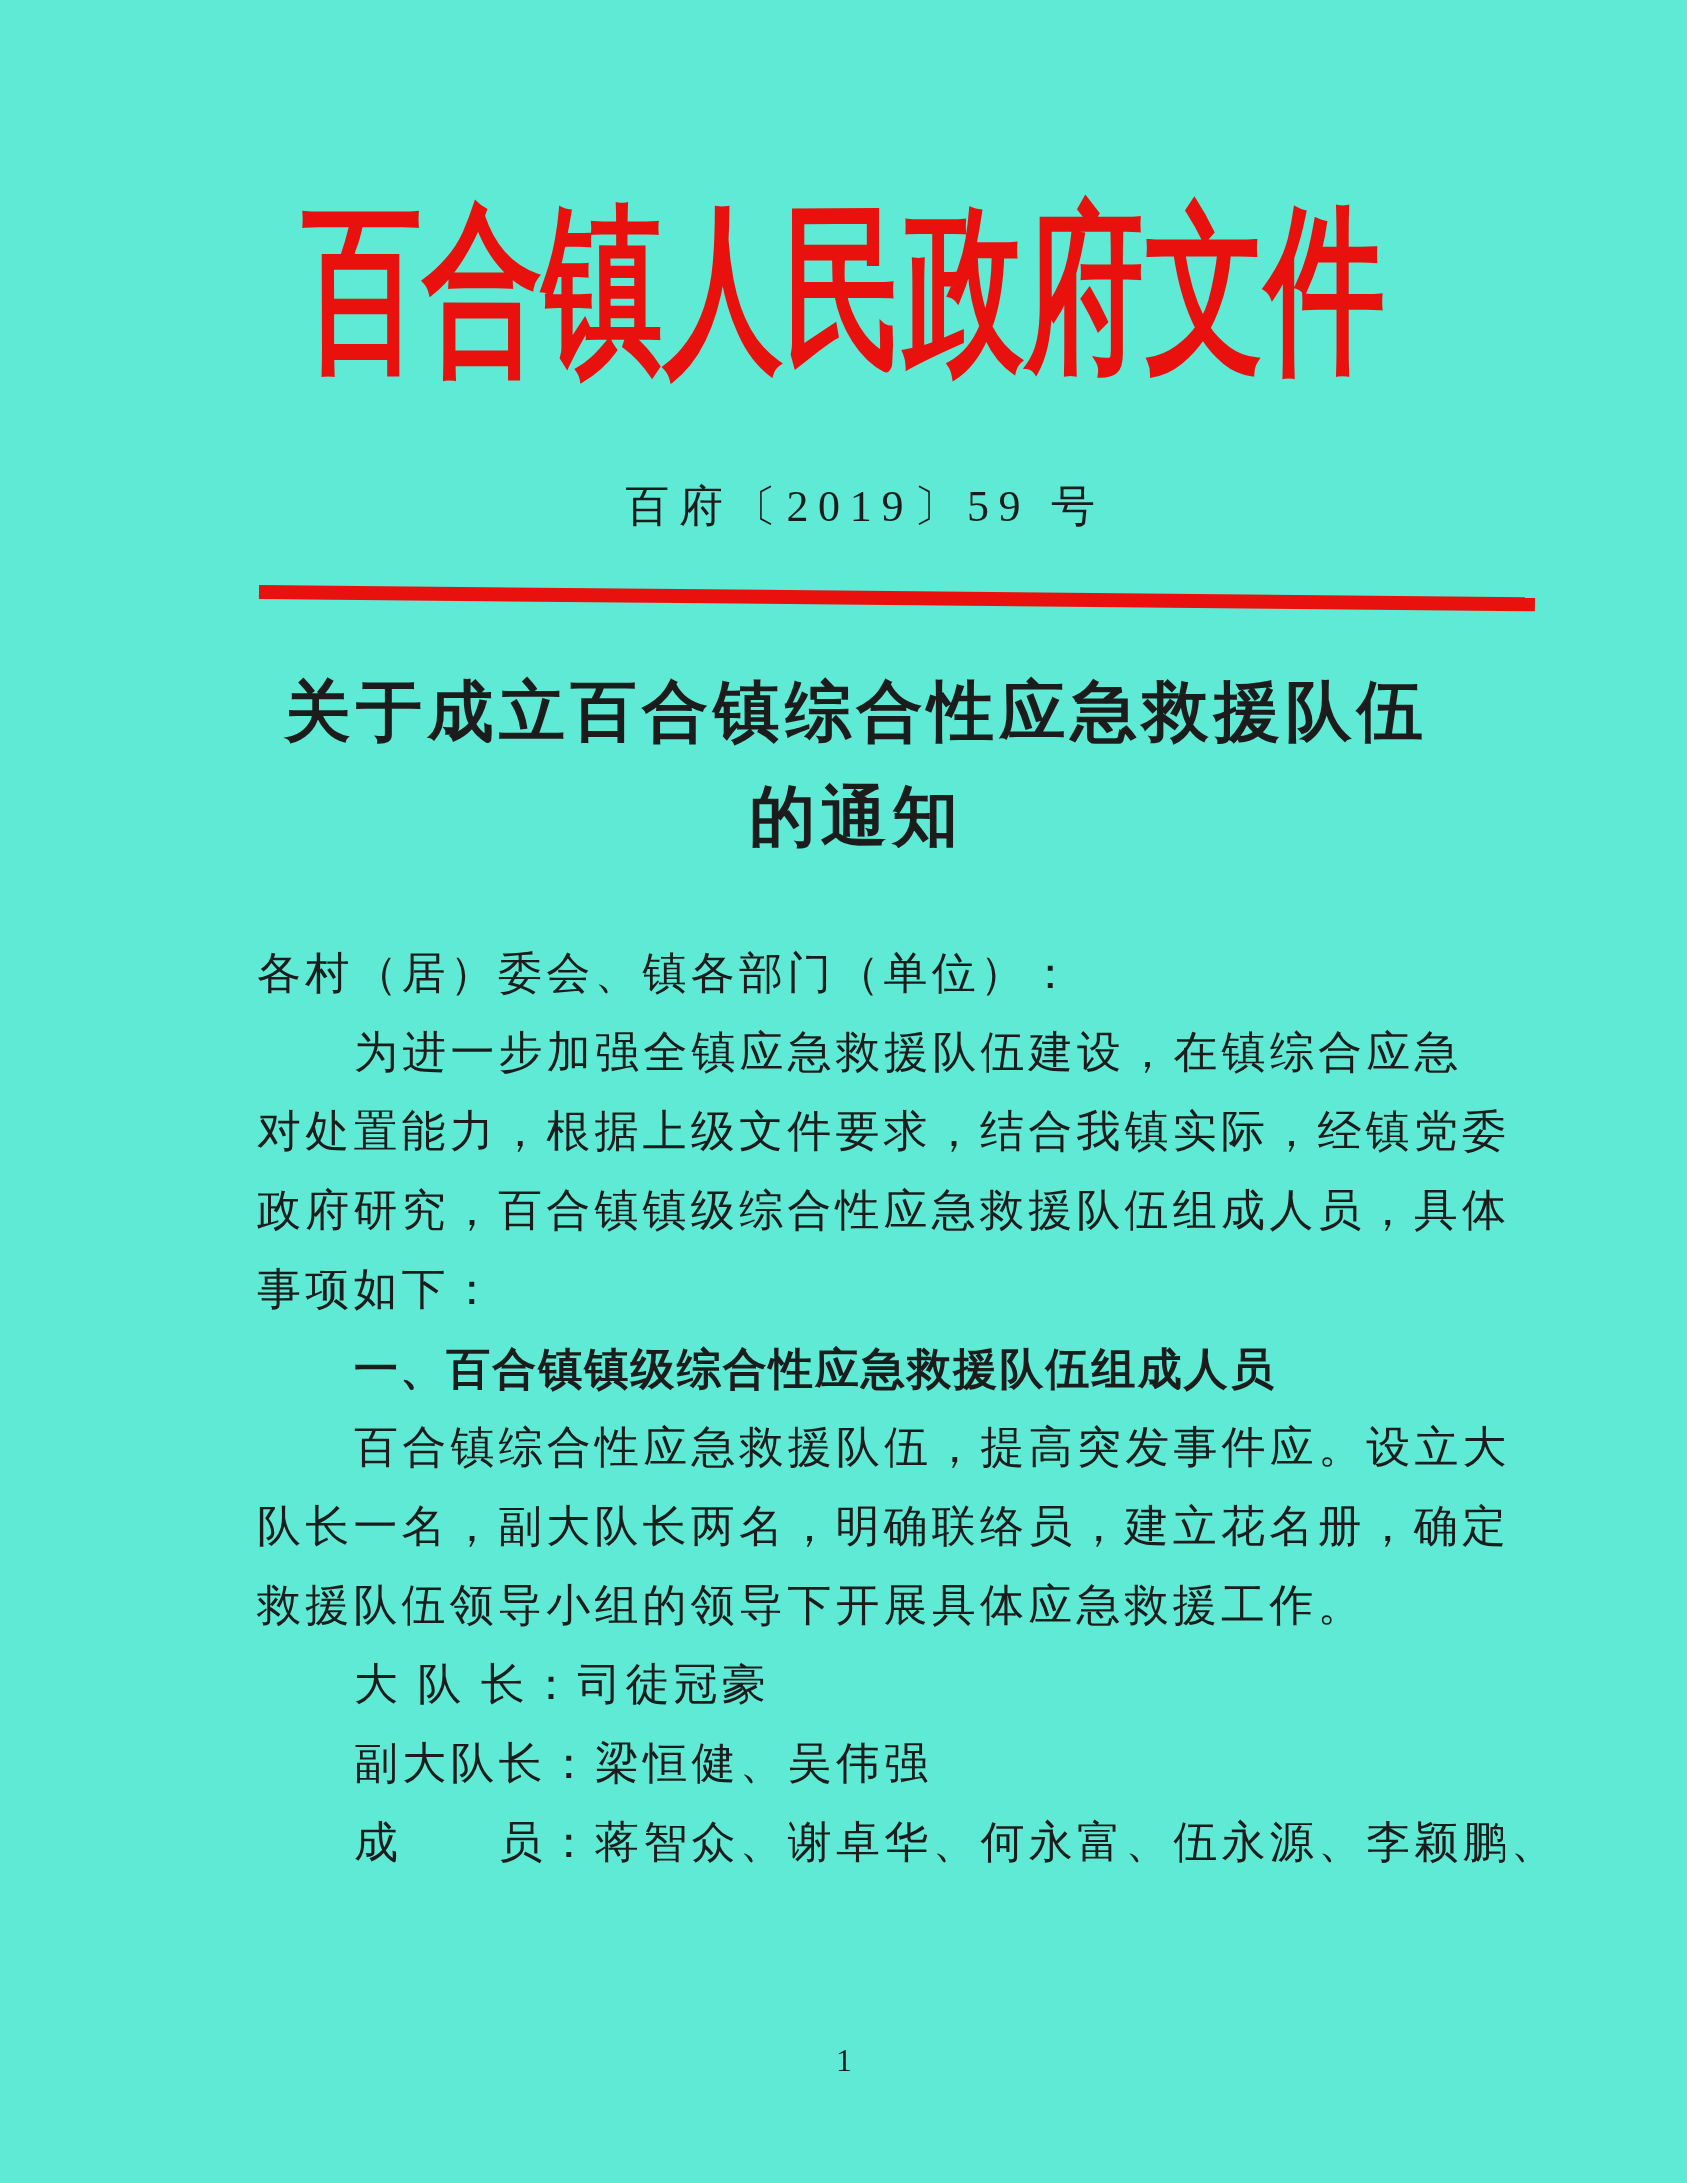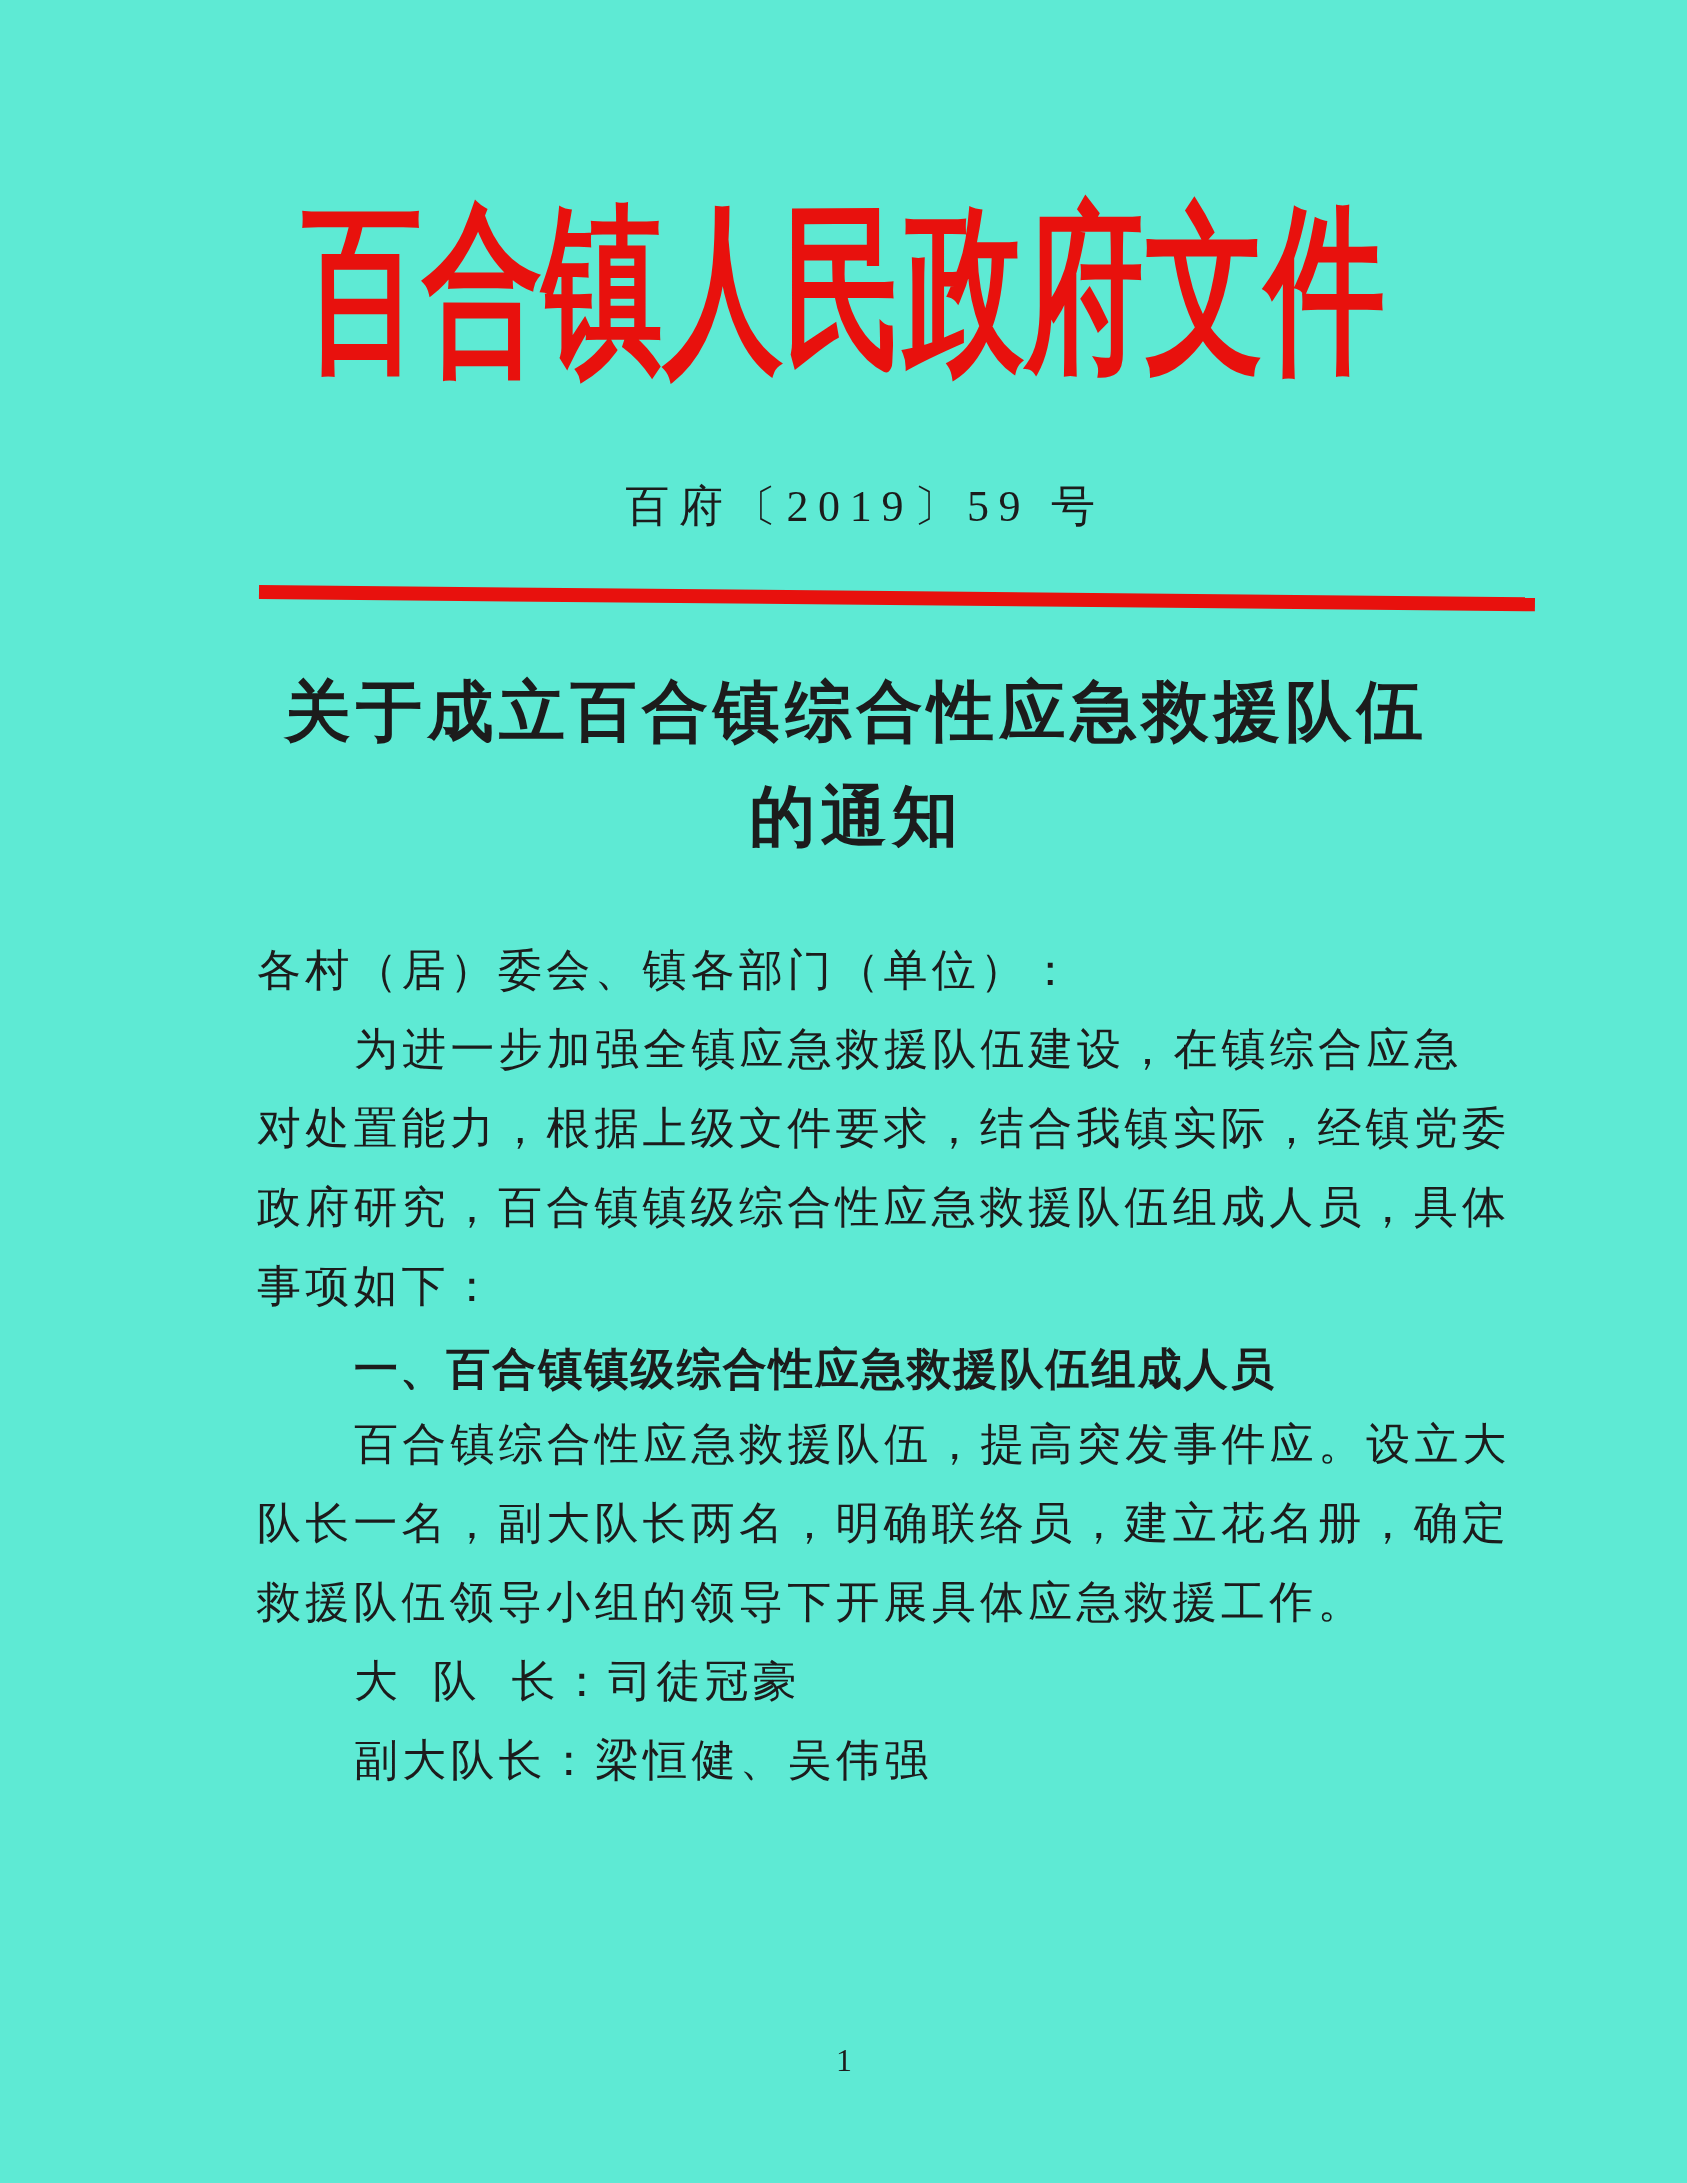--- a/index.html
+++ b/index.html
@@ -65,21 +65,21 @@
   .doc-title .t-line { white-space: nowrap; }
   .body-block {
     position: absolute;
     top: 934px;
     left: 257px;
     width: 1204px;
     font-size: 44px;
     line-height: 79px;
     letter-spacing: 4.2px;
   }
-  .line { white-space: nowrap; font-family: Liberation Mono, monospace; }
+  .line { white-space: nowrap; }
   .line.indent { text-indent: 97px; }
   .line.bold {
     font-family: Liberation Sans, sans-serif;
     font-weight: 700;
     letter-spacing: 2.1px;
   }
   .footer-page-number {
     position: absolute;
     top: 2042px;
     left: 0;
@@ -109,18 +109,19 @@
     <div class="line indent">为进一步加强全镇应急救援队伍建设，在镇综合应急</div>
     <div class="line">对处置能力，根据上级文件要求，结合我镇实际，经镇党委</div>
     <div class="line">政府研究，百合镇镇级综合性应急救援队伍组成人员，具体</div>
     <div class="line">事项如下：</div>
     <div class="line indent bold">一、百合镇镇级综合性应急救援队伍组成人员</div>
     <div class="line indent">百合镇综合性应急救援队伍，提高突发事件应。设立大</div>
     <div class="line">队长一名，副大队长两名，明确联络员，建立花名册，确定</div>
     <div class="line">救援队伍领导小组的领导下开展具体应急救援工作。</div>
     <div class="line indent">大 队 长：司徒冠豪</div>
     <div class="line indent">副大队长：梁恒健、吴伟强</div>
+    <div class="line indent">成　　员：蒋智众、谢卓华、何永富、伍永源、李颖鹏、</div>
   </div>
 
   <div class="footer-page-number">1</div>
 
 </div>
 
 
 </body></html>

